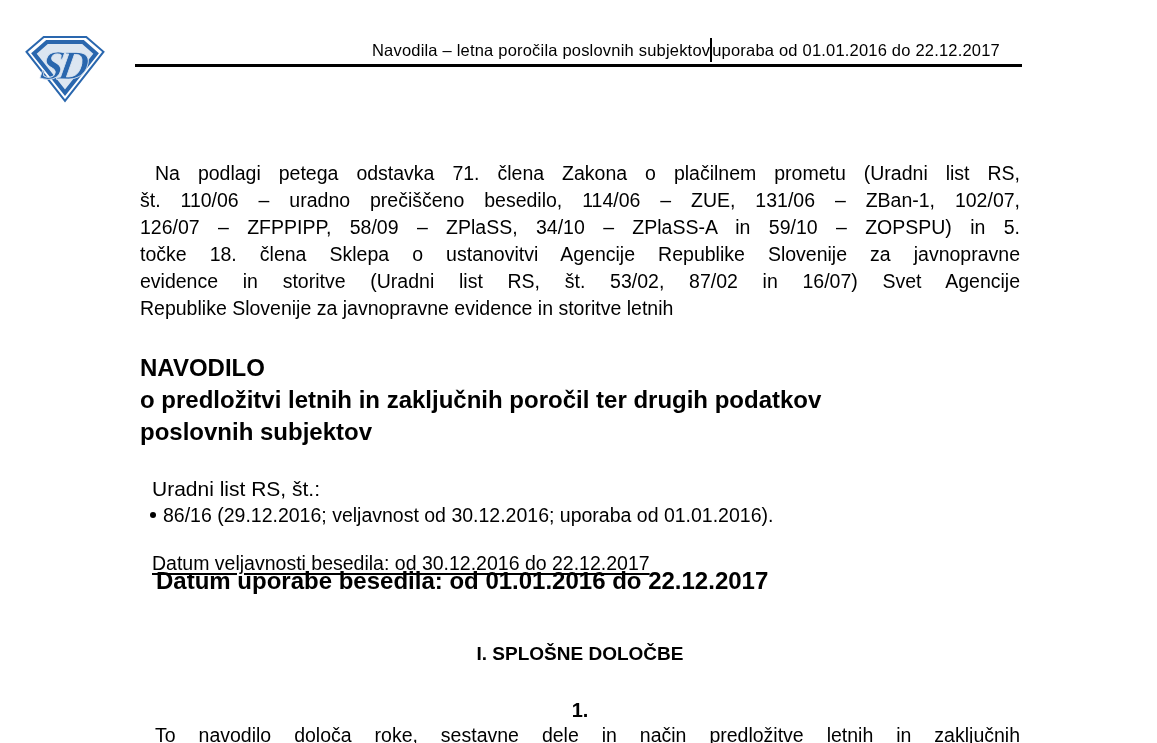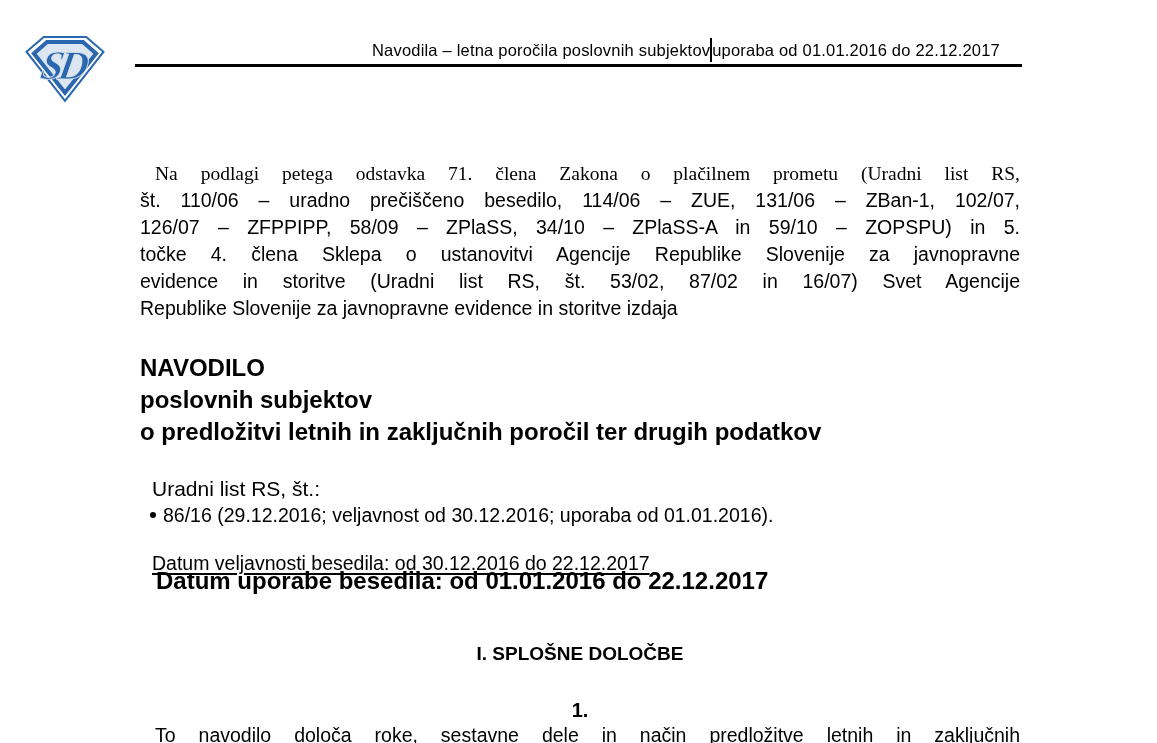--- a/index.html
+++ b/index.html
@@ -24,21 +24,21 @@
     font-size:16.5px; letter-spacing:0.2px; white-space:nowrap;
   }
   .vsep { width:2px; height:24px; background:#000; flex:0 0 auto; }
 
   
   .intro {
     position:absolute; left:140px; top:160px; width:880px;
     font-size:19.5px; line-height:27px;
   }
   .intro .iline { text-align:justify; text-align-last:justify; }
-  .intro .iline:first-child { text-indent:15px;font-family:Liberation Serif, serif; }
+  .intro .iline:first-child { text-indent:15px; }
   .intro .iline:last-child { text-align-last:left; }
 
   .doc-title {
     position:absolute; left:140px; top:352px; width:880px;
     text-align:left; font-weight:bold; font-size:24px; line-height:32px;
   }
 
   .gazette-label { position:absolute; left:152px; top:477px; font-size:21px; }
   .gazette-item  { position:absolute; left:150px; top:504px; font-size:19.5px; }
   .bullet {
@@ -83,29 +83,29 @@
 <div class="header">
   <span>Navodila – letna poročila poslovnih subjektov</span>
   <span class="vsep"></span>
   <span>uporaba od 01.01.2016 do 22.12.2017</span>
 </div>
 
 <div class="intro">
   <div class="iline">Na podlagi petega odstavka 71. člena Zakona o plačilnem prometu (Uradni list RS,</div>
   <div class="iline">št. 110/06 – uradno prečiščeno besedilo, 114/06 – ZUE, 131/06 – ZBan-1, 102/07,</div>
   <div class="iline">126/07 – ZFPPIPP, 58/09 – ZPlaSS, 34/10 – ZPlaSS-A in 59/10 – ZOPSPU) in 5.</div>
-  <div class="iline">točke 4. člena Sklepa o ustanovitvi Agencije Republike Slovenije za javnopravne</div>
+  <div class="iline">točke 18. člena Sklepa o ustanovitvi Agencije Republike Slovenije za javnopravne</div>
   <div class="iline">evidence in storitve (Uradni list RS, št. 53/02, 87/02 in 16/07) Svet Agencije</div>
-  <div class="iline">Republike Slovenije za javnopravne evidence in storitve izdaja</div>
+  <div class="iline">Republike Slovenije za javnopravne evidence in storitve letnih</div>
 </div>
 
 <div class="doc-title">
   <div>NAVODILO</div>
+  <div>o predložitvi letnih in zaključnih poročil ter drugih podatkov</div>
   <div>poslovnih subjektov</div>
-  <div>o predložitvi letnih in zaključnih poročil ter drugih podatkov</div>
 </div>
 
 <div class="gazette-label">Uradni list RS, št.:</div>
 
 <div class="gazette-item">
   <span class="bullet"></span><span>86/16 (29.12.2016; veljavnost od 30.12.2016; uporaba od 01.01.2016).</span>
 </div>
 
 <div class="validity-valid">Datum veljavnosti besedila: od 30.12.2016 do 22.12.2017</div>
 <div class="validity-usage">Datum uporabe besedila: od 01.01.2016 do 22.12.2017</div>

